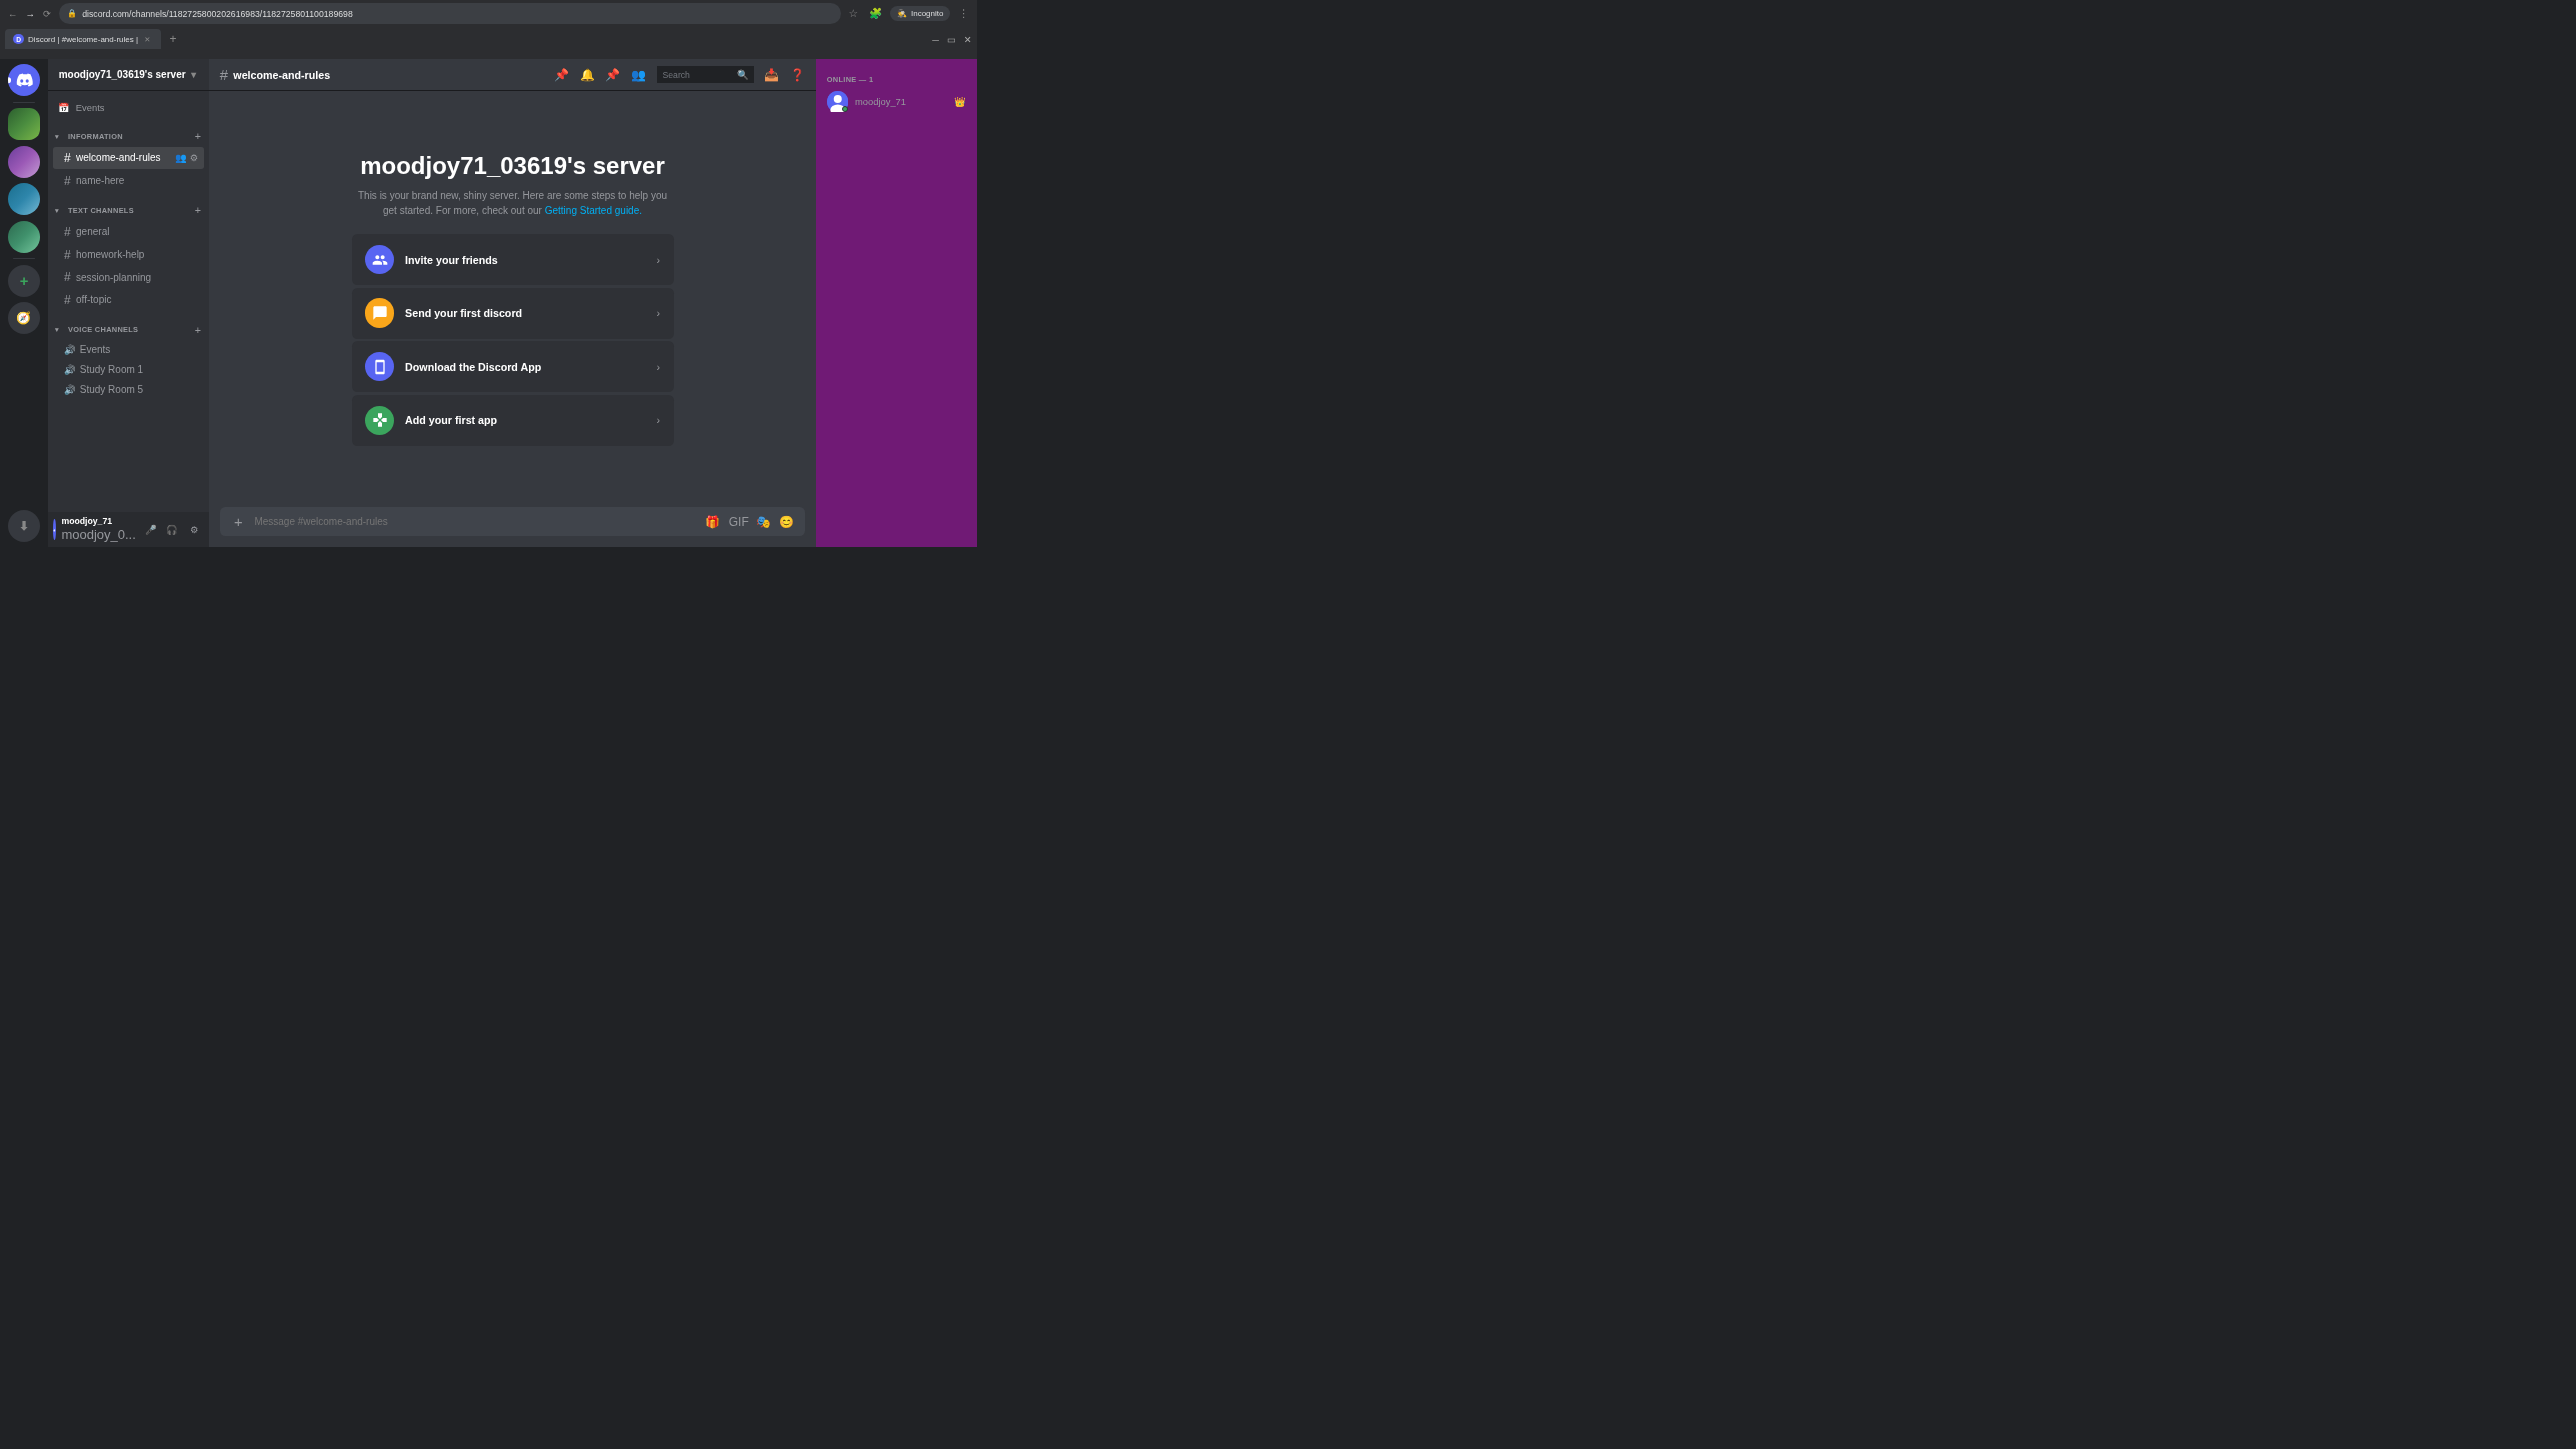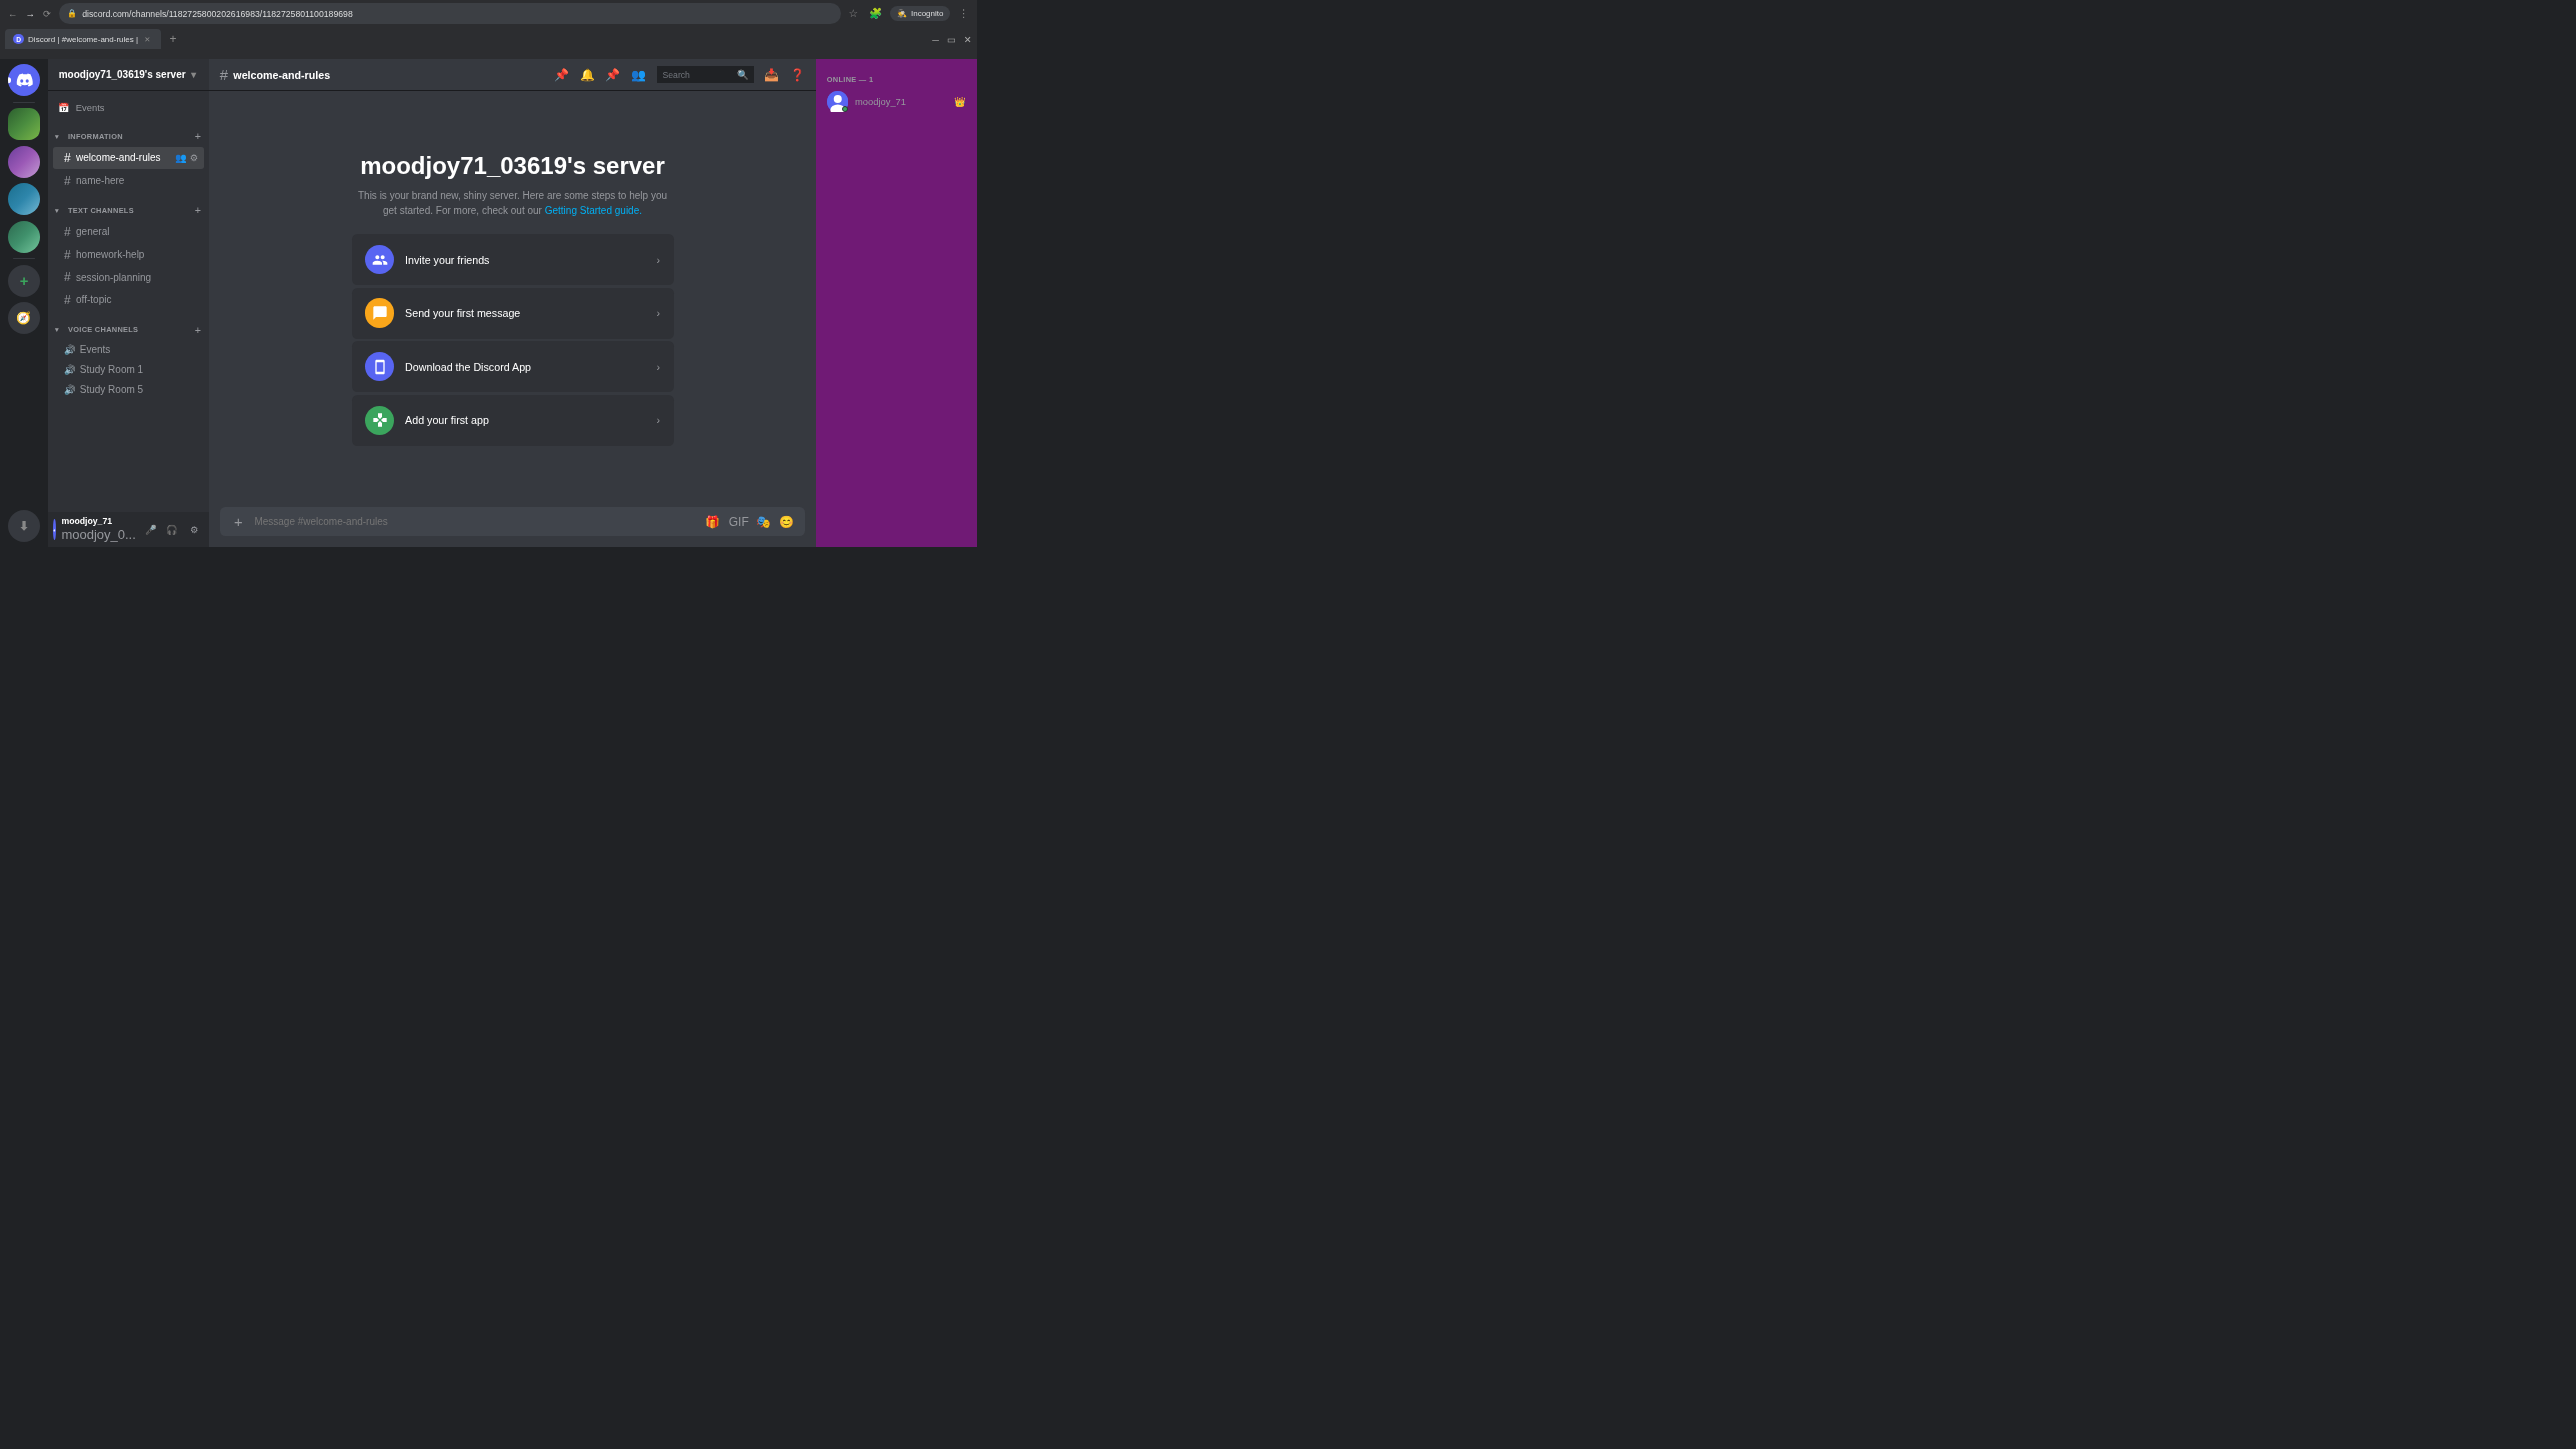--- a/index.html
+++ b/index.html
@@ -490,21 +490,21 @@
       display: flex;
       align-items: center;
       justify-content: center;
       font-size: 14.8px;
       flex-shrink: 0;
     }
     .task-icon.purple { background: #5865f2; }
     .task-label {
       flex: 1;
       font-size: 10.7px;
-      font-weight: 400;
+      font-weight: 700;
       color: #ffffff;
     }
     .task-chevron {
       color: #96989d;
       font-size: 10.7px;
     }
     .task-check {
       width: 21.5px;
       height: 21.5px;
       border-radius: 50%;
@@ -839,21 +839,21 @@
             <span class="task-chevron">›</span>
           </div>
 
 
           <div class="task-card">
             <div class="task-icon" style="background:#faa61a; position:relative;">
               <svg width="16" height="16" viewBox="0 0 24 24" fill="white">
                 <path d="M20 2H4c-1.1 0-2 .9-2 2v18l4-4h14c1.1 0 2-.9 2-2V4c0-1.1-.9-2-2-2z"></path>
               </svg>
             </div>
-            <span class="task-label">Send your first message</span>
+            <span class="task-label">Send your first discord</span>
             <span class="task-chevron">›</span>
           </div>
 
           <div class="task-card">
             <div class="task-icon" style="background:#5865f2; position:relative;">
               <svg width="16" height="16" viewBox="0 0 24 24" fill="white">
                 <path d="M17 1.01L7 1c-1.1 0-2 .9-2 2v18c0 1.1.9 2 2 2h10c1.1 0 2-.9 2-2V3c0-1.1-.9-1.99-2-1.99zM17 19H7V5h10v14z"></path>
               </svg>
             </div>
             <span class="task-label">Download the Discord App</span>

